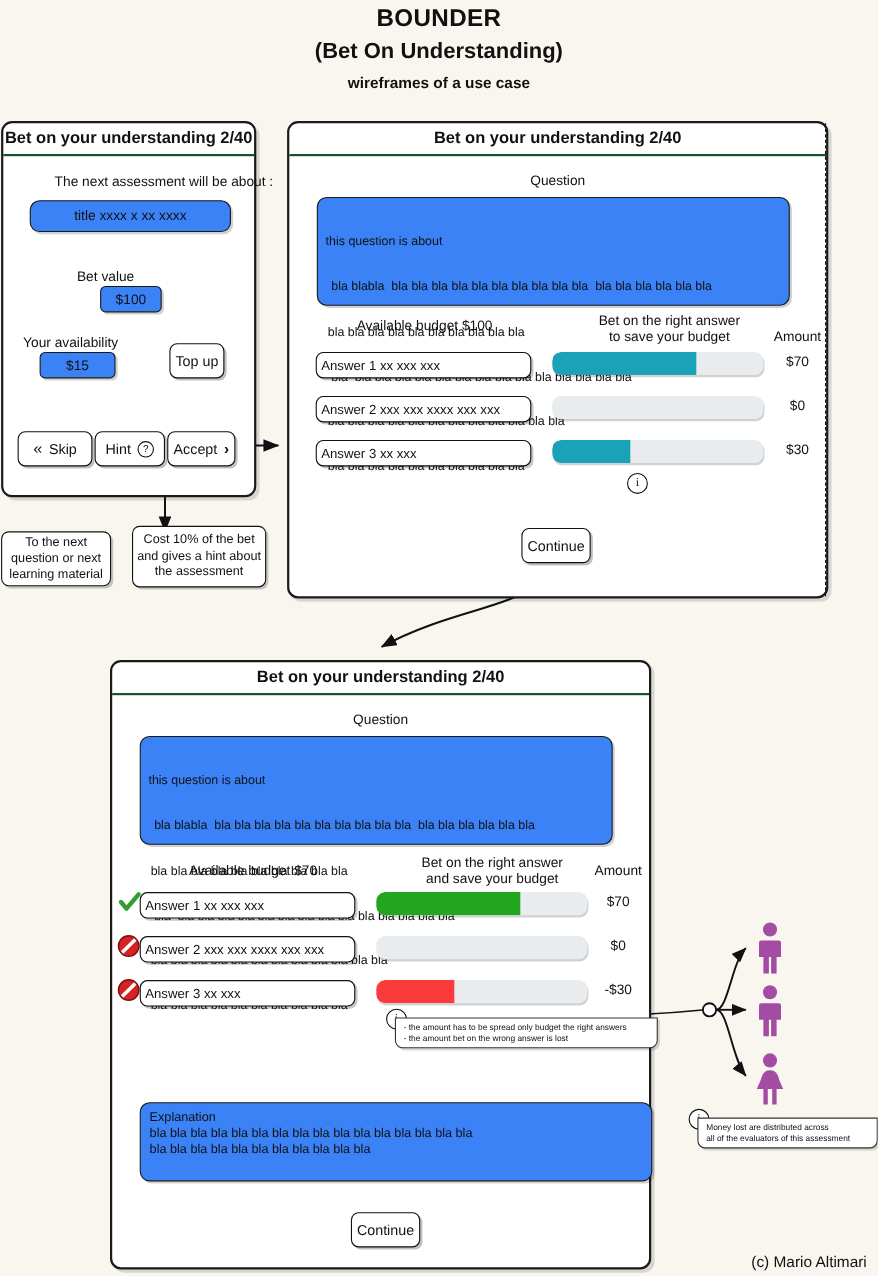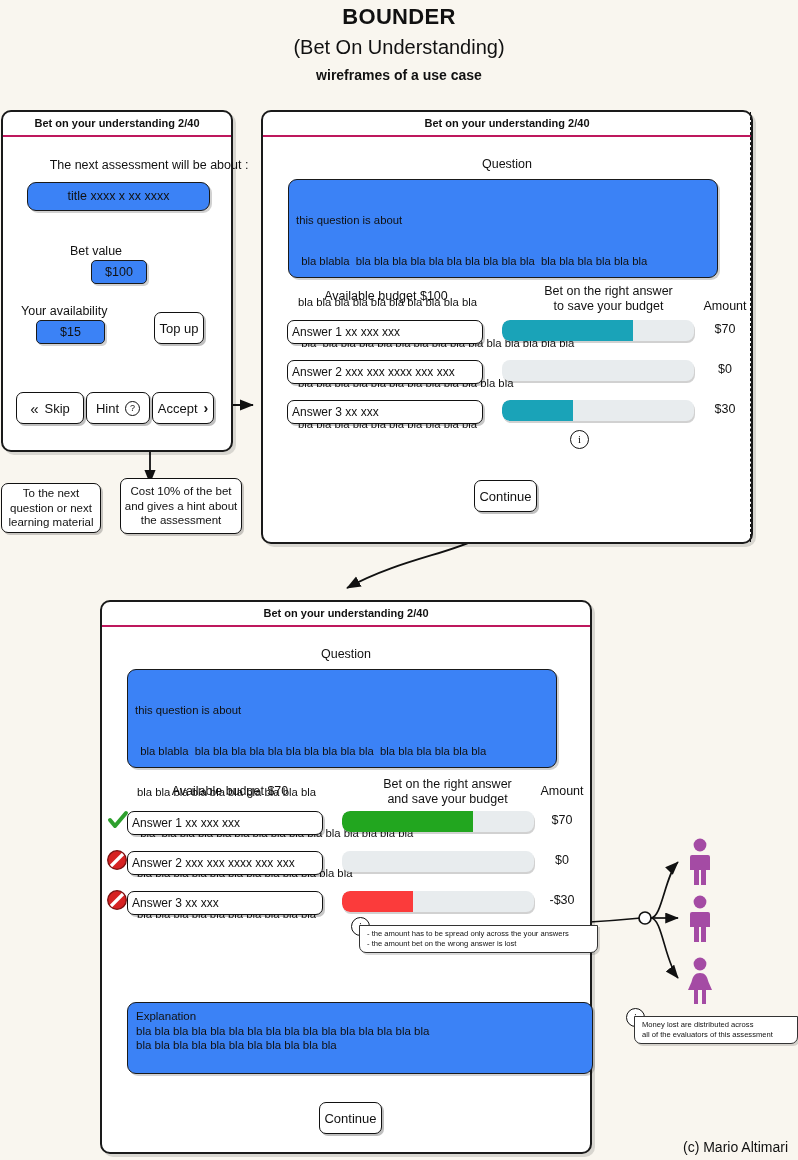--- a/index.html
+++ b/index.html
@@ -6,31 +6,31 @@
   body{
     width:798px;height:1160px;position:relative;overflow:hidden;
     background:#f9f6ef;
     font-family:"Liberation Sans","DejaVu Sans",sans-serif;
     color:#111;
   }
   .abs{position:absolute;}
   
   #title-block{left:0;top:0;width:798px;text-align:center;}
   #title-main{font-size:22px;font-weight:bold;letter-spacing:.3px;margin-top:4px;}
-  #title-sub{font-size:20px;font-weight:normal;margin-top:6px;}
+  #title-sub{font-size:20px;font-weight:bold;margin-top:6px;}
   #title-tag{font-size:14px;font-weight:bold;margin-top:8px;}
 
   
   .panel{
     background:#ffffff;border:2px solid #1a1a1a;border-radius:10px;
     box-shadow:3px 3px 0 rgba(0,0,0,.13);
   }
   .panel-head{
-    border-bottom:2px solid #be185d;text-align:center;
-    font-size:11px;font-weight:bold;padding:5px 0 6px 0;
+    border-bottom:2px solid #14532d;text-align:center;
+    font-size:15px;font-weight:bold;padding:5px 0 6px 0;
   }
   .rbox{
     background:#3b82f6;border:1.6px solid #1a1a1a;border-radius:9px;
     box-shadow:2px 2px 0 rgba(0,0,0,.18);
   }
   .btn{
     background:#fff;border:1.6px solid #111;border-radius:7px;
     box-shadow:2px 2px 0 rgba(0,0,0,.25);
     display:flex;align-items:center;justify-content:center;gap:6px;
     font-size:13px;cursor:pointer;
@@ -256,21 +256,21 @@
     <div>bla bla bla bla bla bla bla bla bla bla bla</div>
   </div>
 
   <div class="abs btn" style="left:217px;top:500px;width:61px;height:30px;">
     <span>Continue</span>
   </div>
 </div>
 
 <div class="abs icircle" style="left:351px;top:917px;">i</div>
 <div class="abs infobox" style="left:359px;top:925px;width:225px;">
-  <div>- the amount has to be spread only across the your answers</div>
+  <div>- the amount has to be spread only budget the right answers</div>
   <div>- the amount bet on the wrong answer is lost</div>
 </div>
 
 <svg class="abs person" style="left:686px;top:838px;" width="28" height="48" viewBox="0 0 28 48">
   <circle cx="14" cy="7" r="6.4" fill="#a44ba4"></circle>
   <path d="M6,17 h16 a2,2 0 0 1 2,2 v13 h-4 v15 h-5 v-15 h-2 v15 h-5 v-15 h-4 v-13 a2,2 0 0 1 2,-2 z" fill="#a44ba4"></path>
 </svg>
 <svg class="abs person" style="left:686px;top:895px;" width="28" height="48" viewBox="0 0 28 48">
   <circle cx="14" cy="7" r="6.4" fill="#a44ba4"></circle>
   <path d="M6,17 h16 a2,2 0 0 1 2,2 v13 h-4 v15 h-5 v-15 h-2 v15 h-5 v-15 h-4 v-13 a2,2 0 0 1 2,-2 z" fill="#a44ba4"></path>

